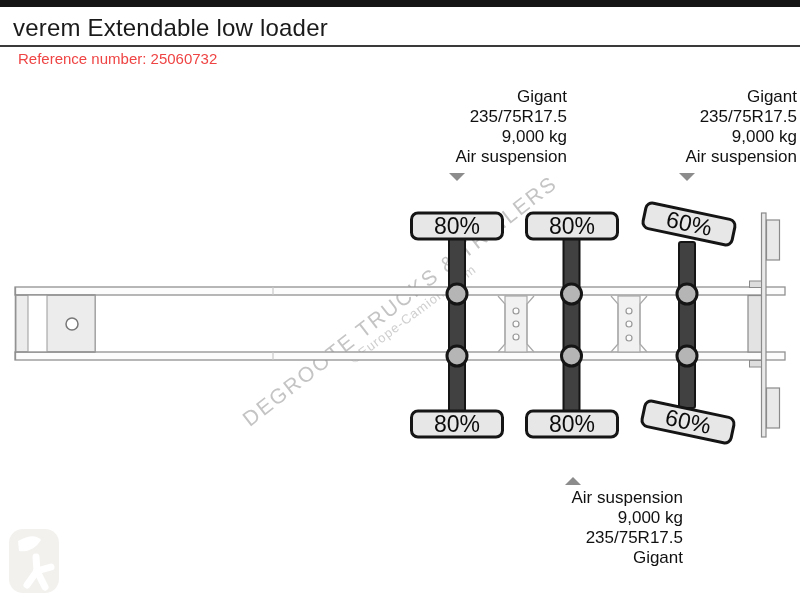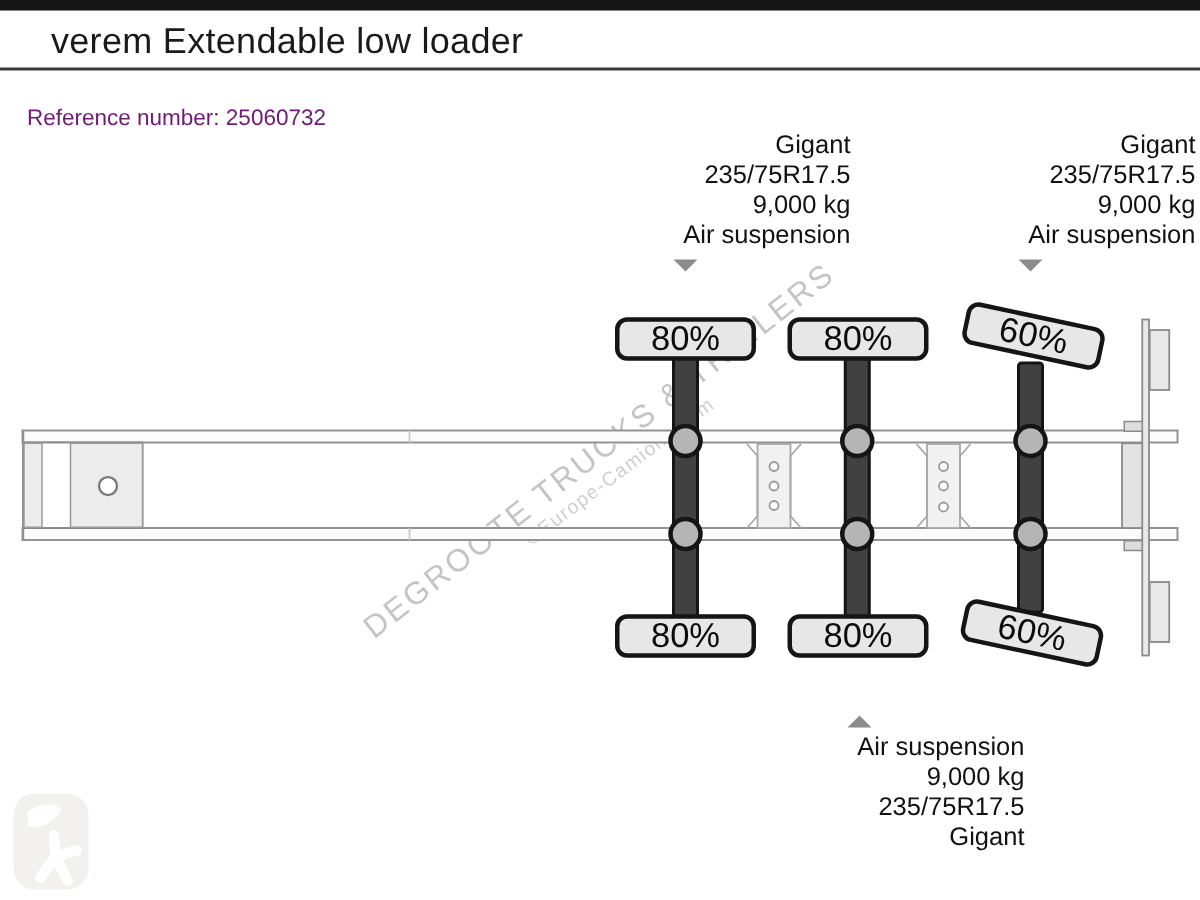--- a/index.html
+++ b/index.html
@@ -1,21 +1,21 @@
 <!DOCTYPE html>
 <html><head>
 <meta charset="utf-8">
 <style>
   html,body{margin:0;padding:0;background:#fff;}
   .screen{position:relative;width:800px;height:600px;background:#ffffff;overflow:hidden;
           font-family:"Liberation Sans",sans-serif;color:#1a1a1a;}
   .topbar{position:absolute;left:0;top:0;width:800px;height:7px;background:#151515;}
-  .title{position:absolute;left:34px;top:14px;font-size:24px;letter-spacing:.2px;color:#1a1a1a;white-space:nowrap;}
+  .title{position:absolute;left:13px;top:14px;font-size:24px;letter-spacing:.2px;color:#1a1a1a;white-space:nowrap;}
   .rule{position:absolute;left:0;top:45px;width:800px;height:2px;background:#3a3a3a;}
-  .reference{position:absolute;left:18px;top:70px;font-size:15px;color:#701a75;}
+  .reference{position:absolute;left:18px;top:50px;font-size:15px;color:#ef4444;}
   
   .ann{position:absolute;width:220px;text-align:center;font-size:17px;line-height:20px;color:#111;}
   .ann div{white-space:nowrap;text-align:right;}
   .ann-top-1{left:347px;top:87px;}
   .ann-top-2{left:577px;top:87px;}
   .ann-bottom{left:463px;top:488px;}
   .tri{position:absolute;width:0;height:0;}
   .tri-down{border-left:8px solid transparent;border-right:8px solid transparent;border-top:8px solid #8c8c8c;}
   .tri-up{border-left:8px solid transparent;border-right:8px solid transparent;border-bottom:8px solid #8c8c8c;}
   .tri-a1{left:449px;top:173px;}

